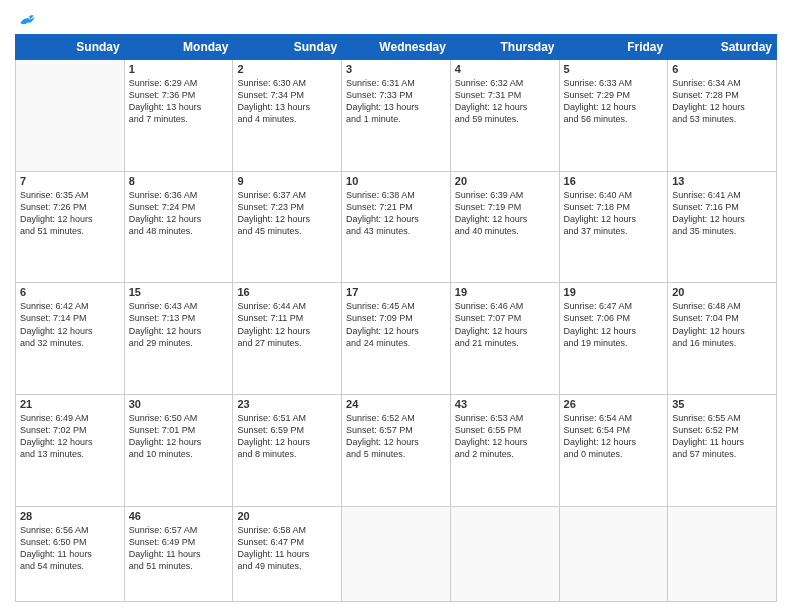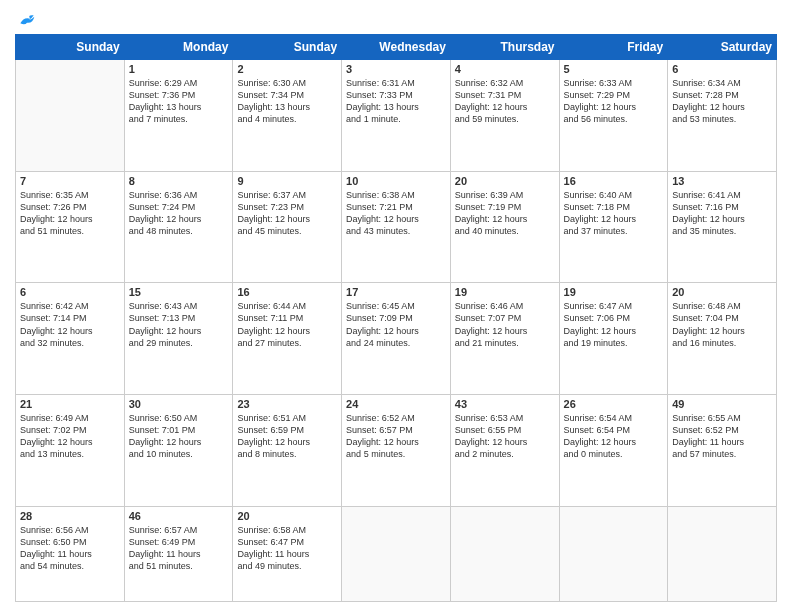--- a/index.html
+++ b/index.html
@@ -229,21 +229,21 @@
           </td>
           <td>
             <span class="day-number">43</span>
             <div class="cell-content">Sunrise: 6:53 AM<br>Sunset: 6:55 PM<br>Daylight: 12 hours<br>and 2 minutes.</div>
           </td>
           <td>
             <span class="day-number">26</span>
             <div class="cell-content">Sunrise: 6:54 AM<br>Sunset: 6:54 PM<br>Daylight: 12 hours<br>and 0 minutes.</div>
           </td>
           <td>
-            <span class="day-number">49</span>
+            <span class="day-number">35</span>
             <div class="cell-content">Sunrise: 6:55 AM<br>Sunset: 6:52 PM<br>Daylight: 11 hours<br>and 57 minutes.</div>
           </td>
         </tr>
         <tr>
           <td>
             <span class="day-number">28</span>
             <div class="cell-content">Sunrise: 6:56 AM<br>Sunset: 6:50 PM<br>Daylight: 11 hours<br>and 54 minutes.</div>
           </td>
           <td>
             <span class="day-number">46</span>

